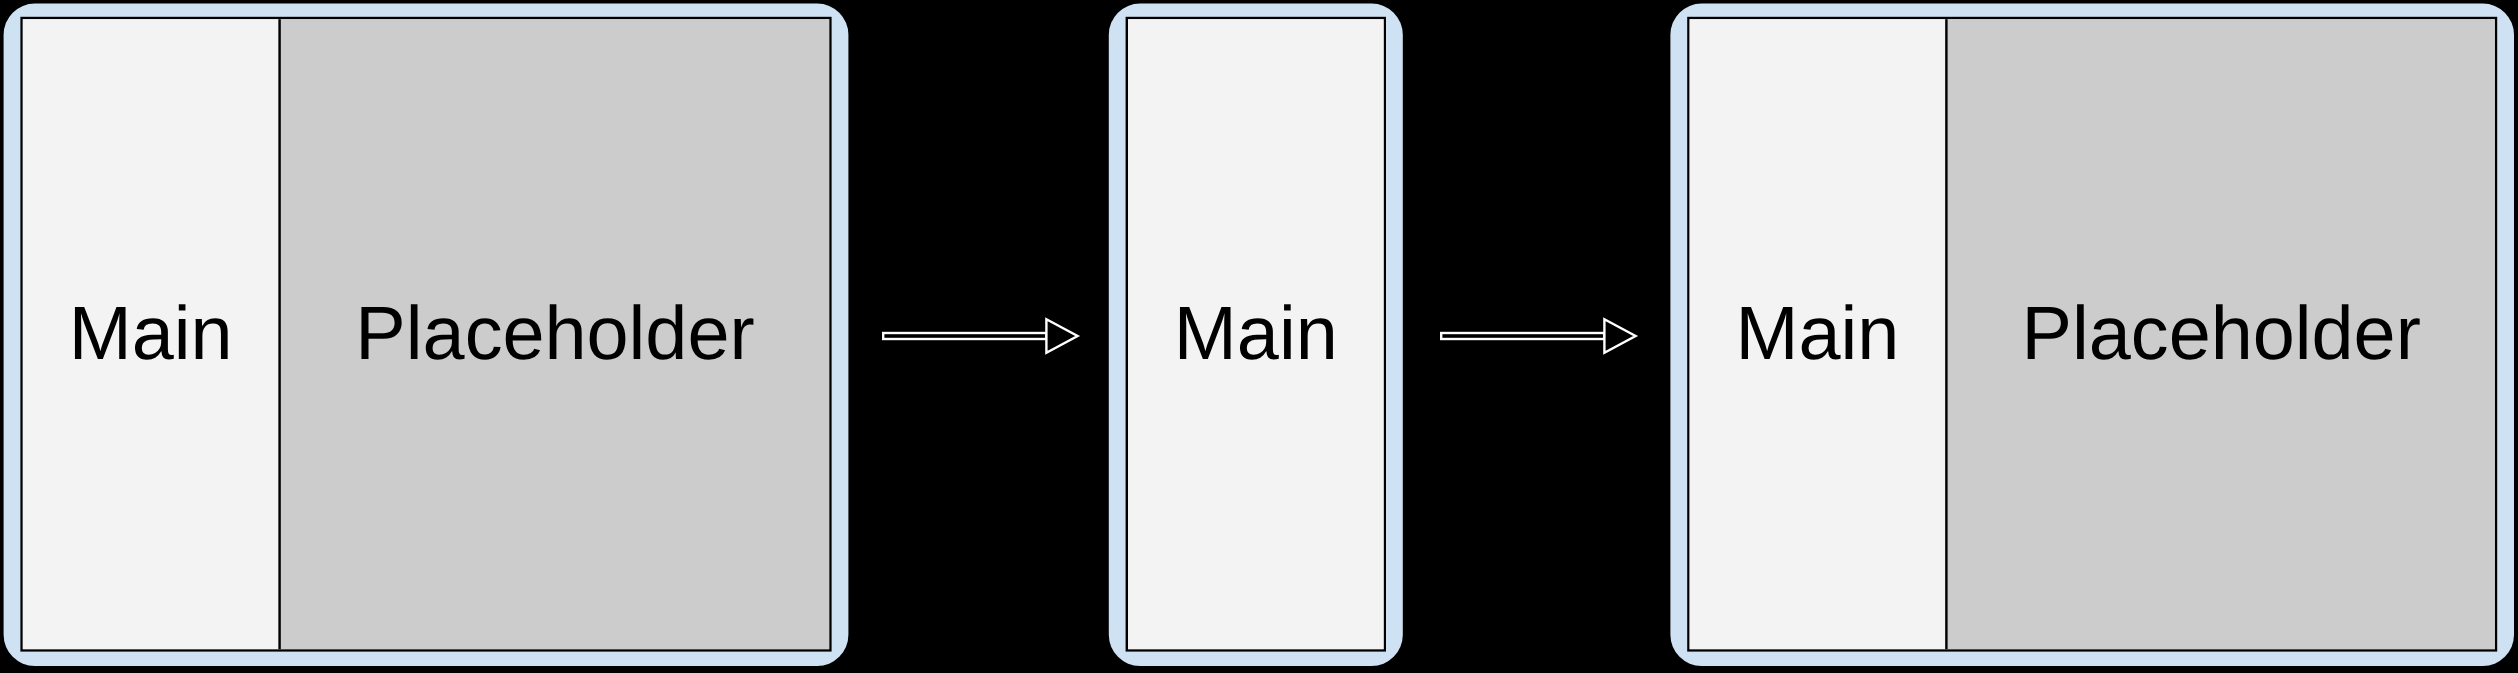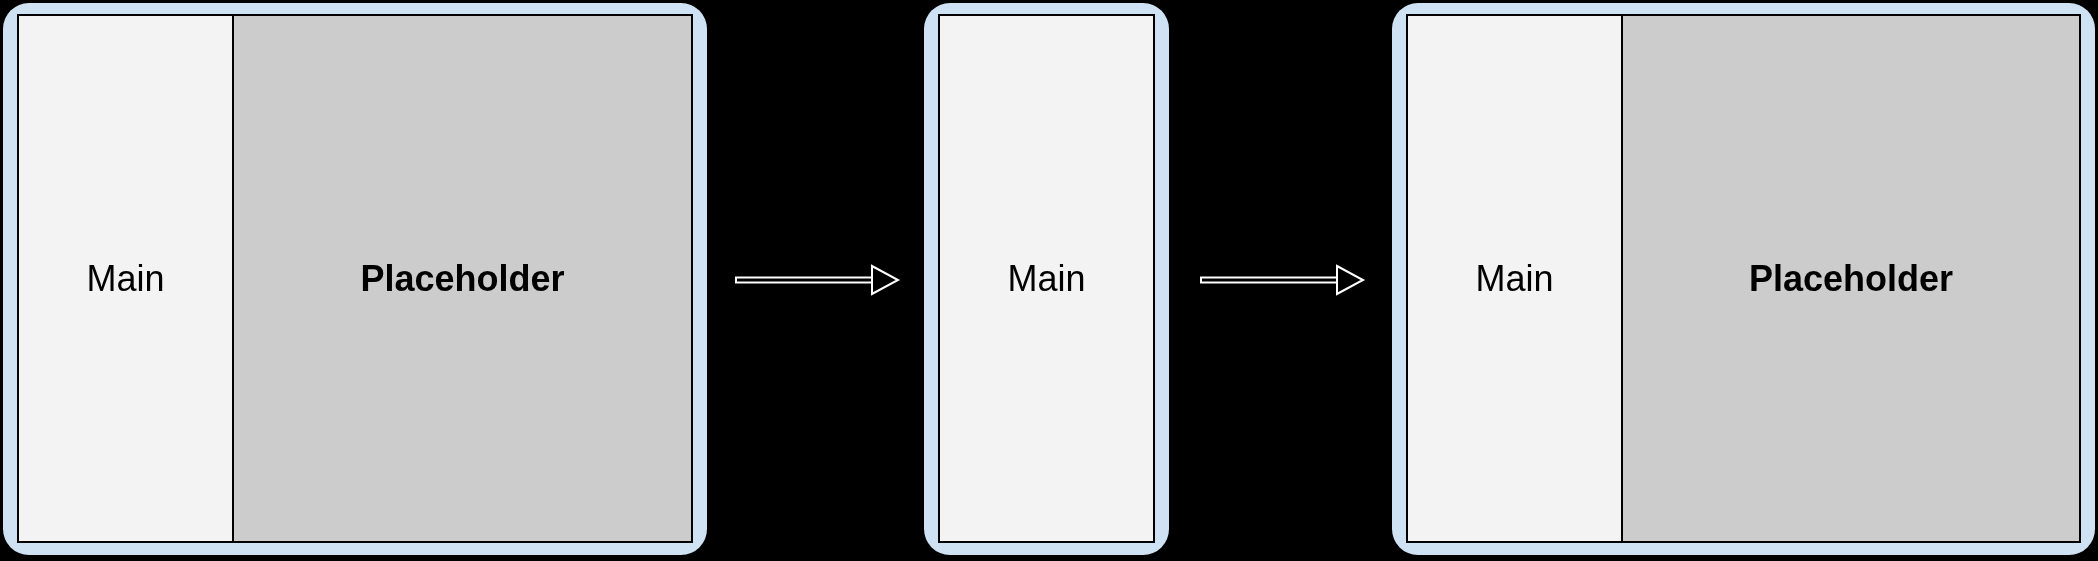--- a/index.html
+++ b/index.html
@@ -34,32 +34,31 @@
     border: 2px solid var(--pane-border, #000);
     box-sizing: border-box;
   }
   .pane {
     display: flex;
     align-items: center;
     justify-content: center;
     box-sizing: border-box;
   }
   .pane-label {
-    font-size: 36px;
+    font-size: 63px;
     line-height: 1;
     color: var(--text, #000);
     white-space: nowrap;
   }
   .pane.main { background: var(--main-pane, #f3f3f3); flex: 0 0 213px; }
   .pane.main.solo { flex: 1 1 auto; }
   .pane.placeholder {
     background: var(--placeholder-pane, #ccc);
     flex: 1 1 auto;
     border-left: 2px solid var(--pane-border, #000);
-    font-weight: bold;
   }
 
   .arrow {
     position: absolute;
     top: 258px;
     width: 172px;
     height: 44px;
   }
   #arrow-1 { left: 731px; }
   #arrow-2 { left: 1196px; }

